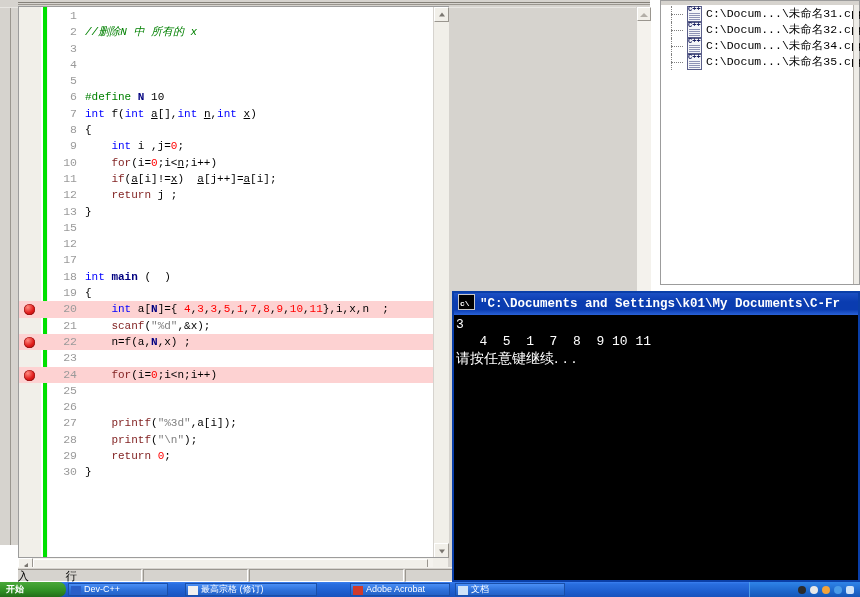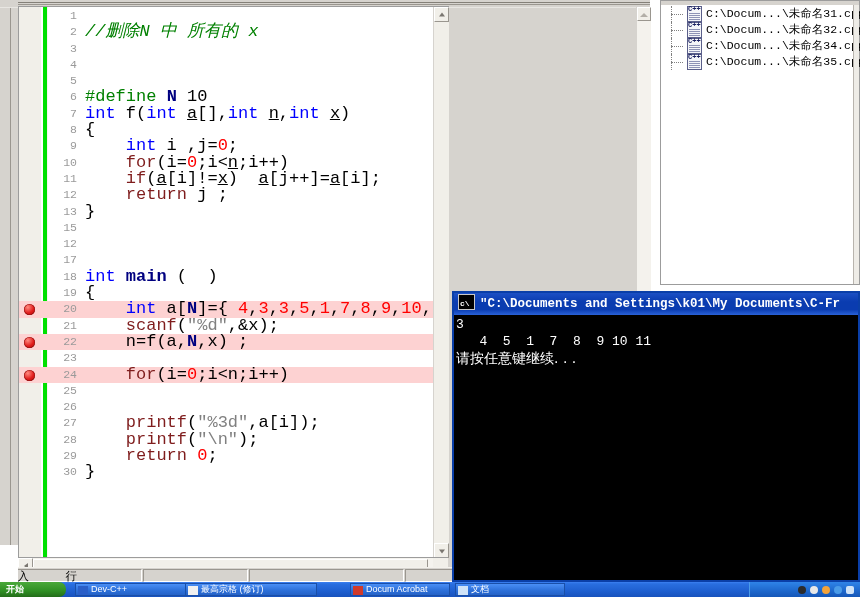--- a/index.html
+++ b/index.html
@@ -55,21 +55,21 @@
     position:absolute;left:5px;top:3px;width:11px;height:11px;border-radius:50%;
     background:radial-gradient(circle at 35% 30%, #ff8a80 0%, #e01b1b 55%, #a30d0d 100%);
     box-shadow:0 0 0 0.5px #8a0b0b inset;
   }
   .crow .lno{
     position:absolute;left:30px;top:0;width:28px;text-align:right;
     color:#9a9a9a;font-family:"Liberation Mono", monospace;font-size:11.5px;
   }
   .crow .ctext{
     position:absolute;left:66px;top:0;
-    font-family:"Liberation Mono", monospace;font-size:17px;color:#000000;
+    font-family:"Liberation Mono", monospace;font-size:11px;color:#000000;
     letter-spacing:0px;
   }
   .hl-strip{position:absolute;left:60px;right:0;top:0;height:16.3px;background:#fdd2d2;}
 
   
   .kw{color:#0000ff;text-align:right;}
   .pre{color:#008000;}
   .cmt{color:#008000;font-style:italic;}
   .num{color:#ff0000;}
   .str{color:#808080;}
@@ -375,23 +375,23 @@
       <div class="cline">   4  5  1  7  8  9 10 11</div>
       <div class="cline cn">请按任意键继续. . .</div>
     </div>
 </div>
 
 <div id="taskbar">
   <div class="startbtn">
     <span>开始</span>
   </div>
   <div id="tb-items">
-      <div class="tb-item" style="left: 75px; width: 120px;"><span class="ticon" style="background: rgb(42, 95, 200);"></span><span>Dev-C++</span></div>
+      <div class="tb-item" style="left: 68px; width: 100px;"><span class="ticon" style="background: rgb(42, 95, 200);"></span><span>Dev-C++</span></div>
       <div class="tb-item" style="left: 185px; width: 132px;"><span class="ticon" style="background: rgb(240, 240, 240);"></span><span>最高宗格 (修订)</span></div>
-      <div class="tb-item" style="left: 350px; width: 100px;"><span class="ticon" style="background: rgb(208, 58, 42);"></span><span>Docum Acrobat</span></div>
+      <div class="tb-item" style="left: 350px; width: 100px;"><span class="ticon" style="background: rgb(208, 58, 42);"></span><span>Adobe Acrobat</span></div>
       <div class="tb-item" style="left: 455px; width: 110px;"><span class="ticon" style="background: rgb(207, 227, 248);"></span><span>文档</span></div>
     </div>
   <div id="tray">
     <span class="tdot" style="left:48px;background:#2b2b2b;"></span>
     <span class="tdot" style="left:60px;background:#e8e8e8;"></span>
     <span class="tdot" style="left:72px;background:#f3a33a;"></span>
     <span class="tdot" style="left:84px;background:#4a9be8;"></span>
     <span class="tdot" style="left:96px;background:#cfe3f8;border-radius:2px;"></span>
   </div>
 </div>

